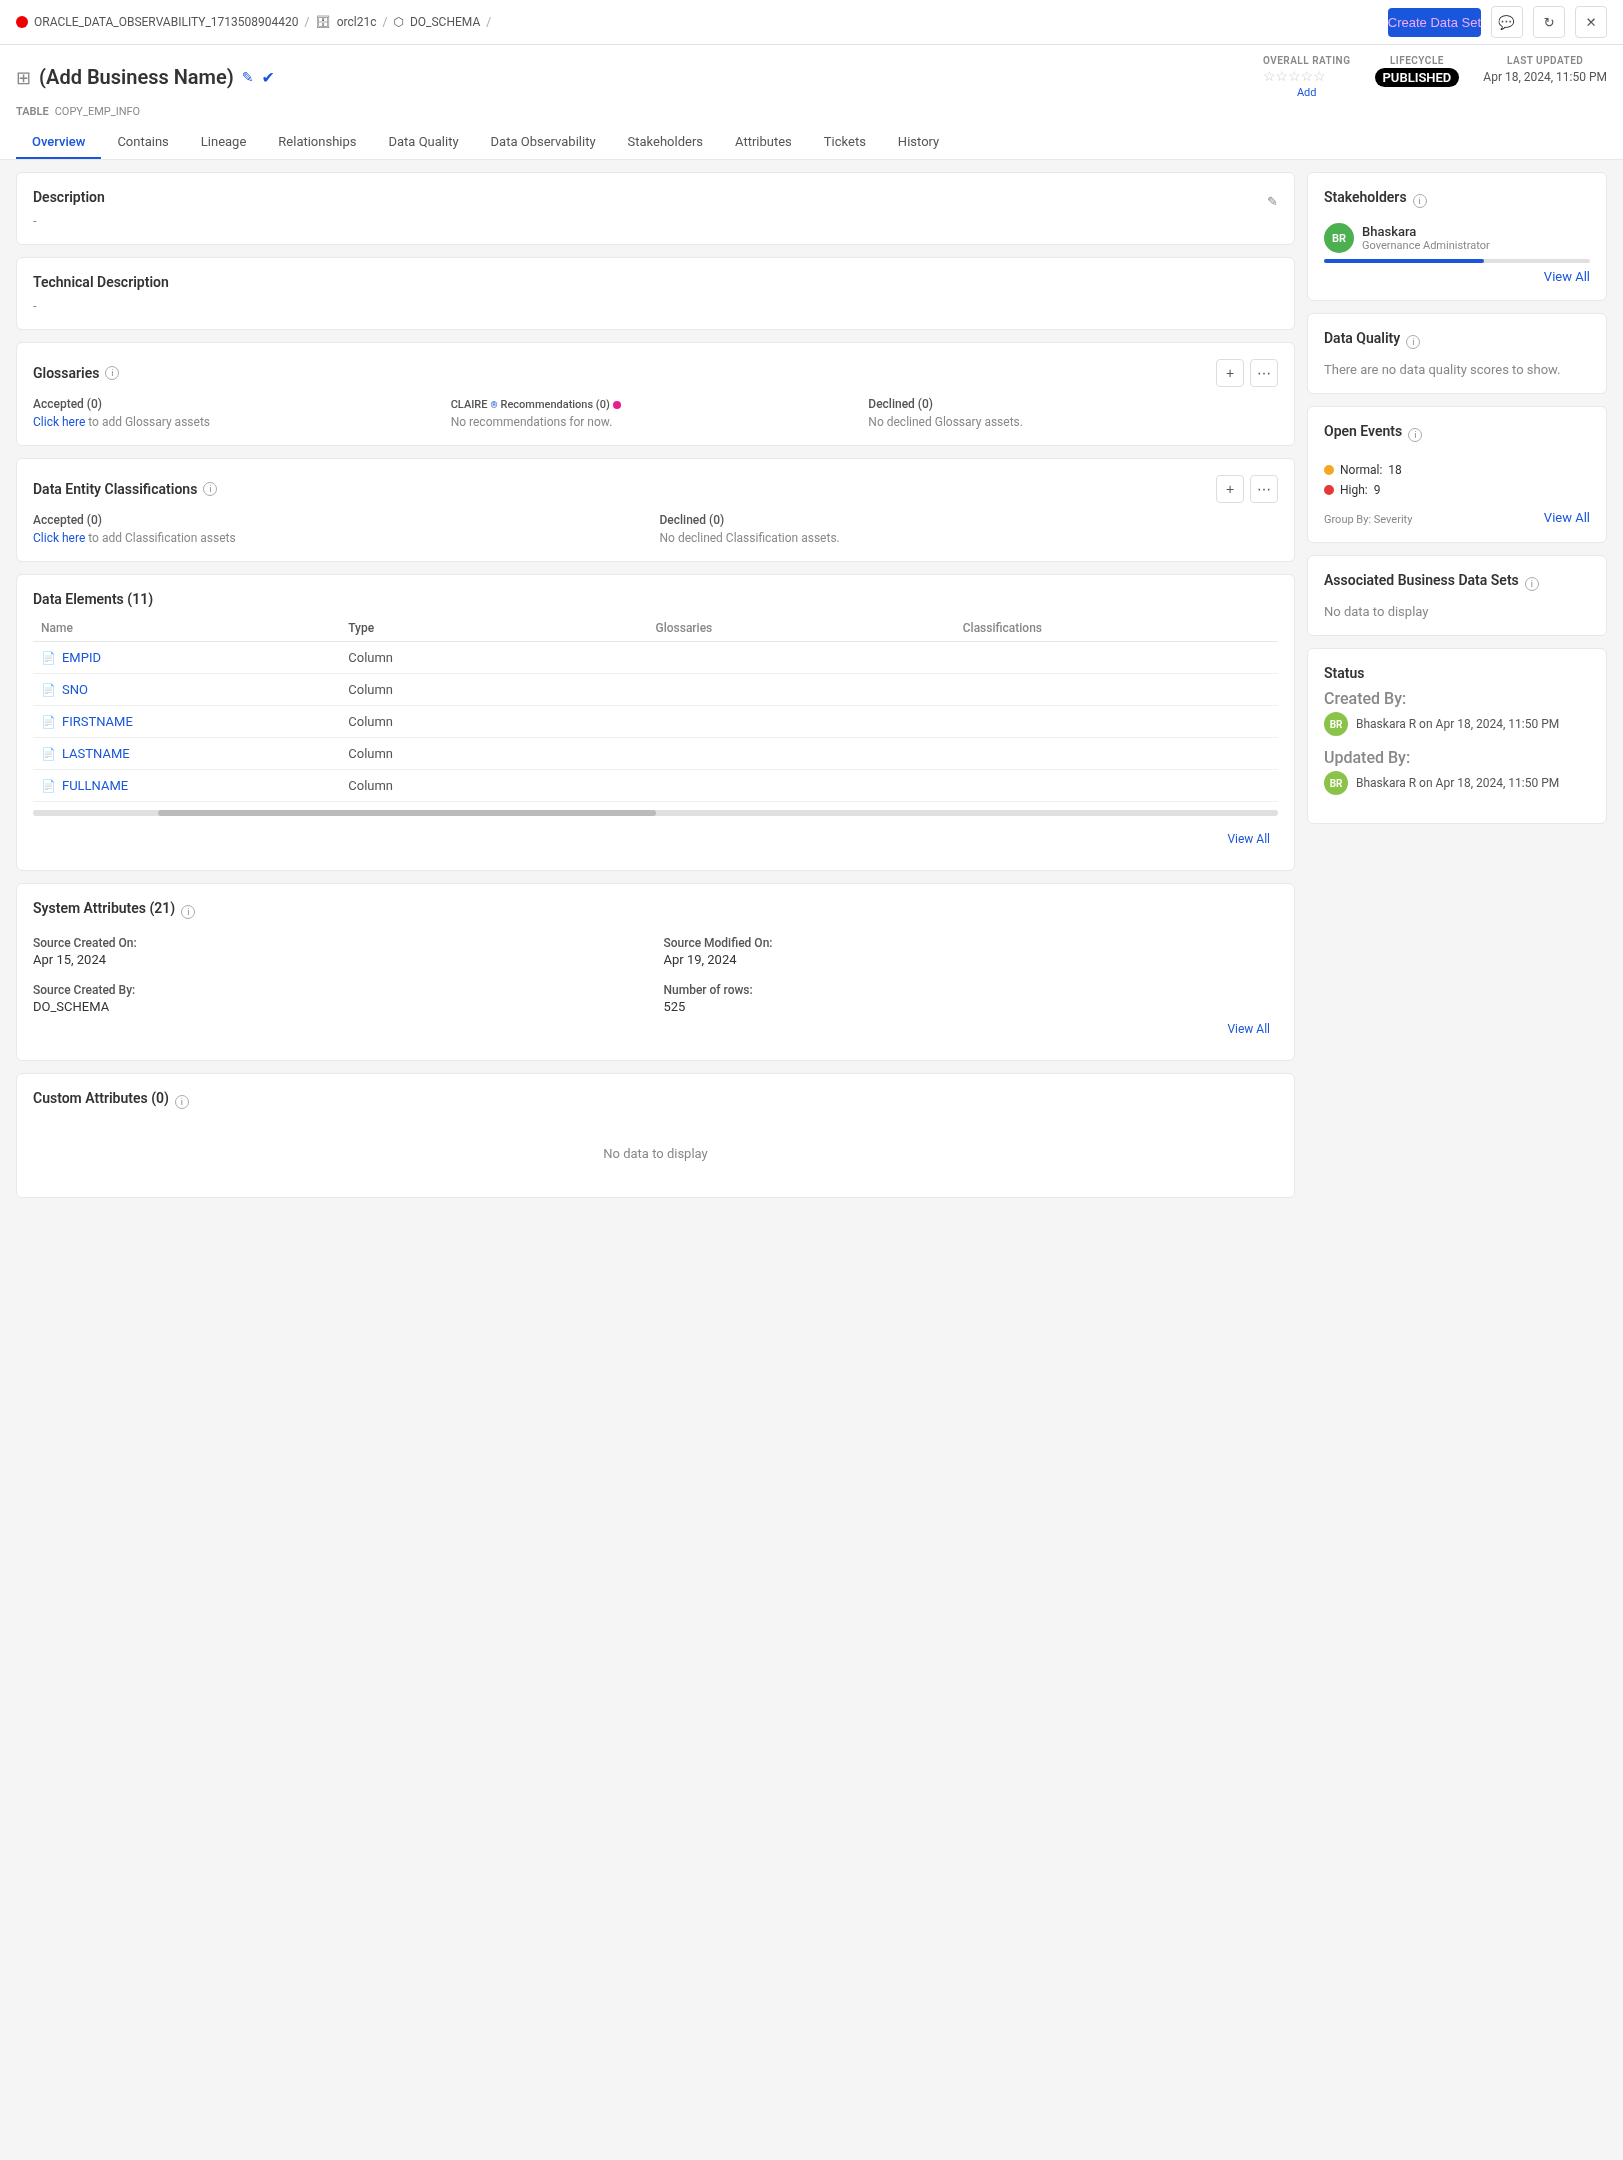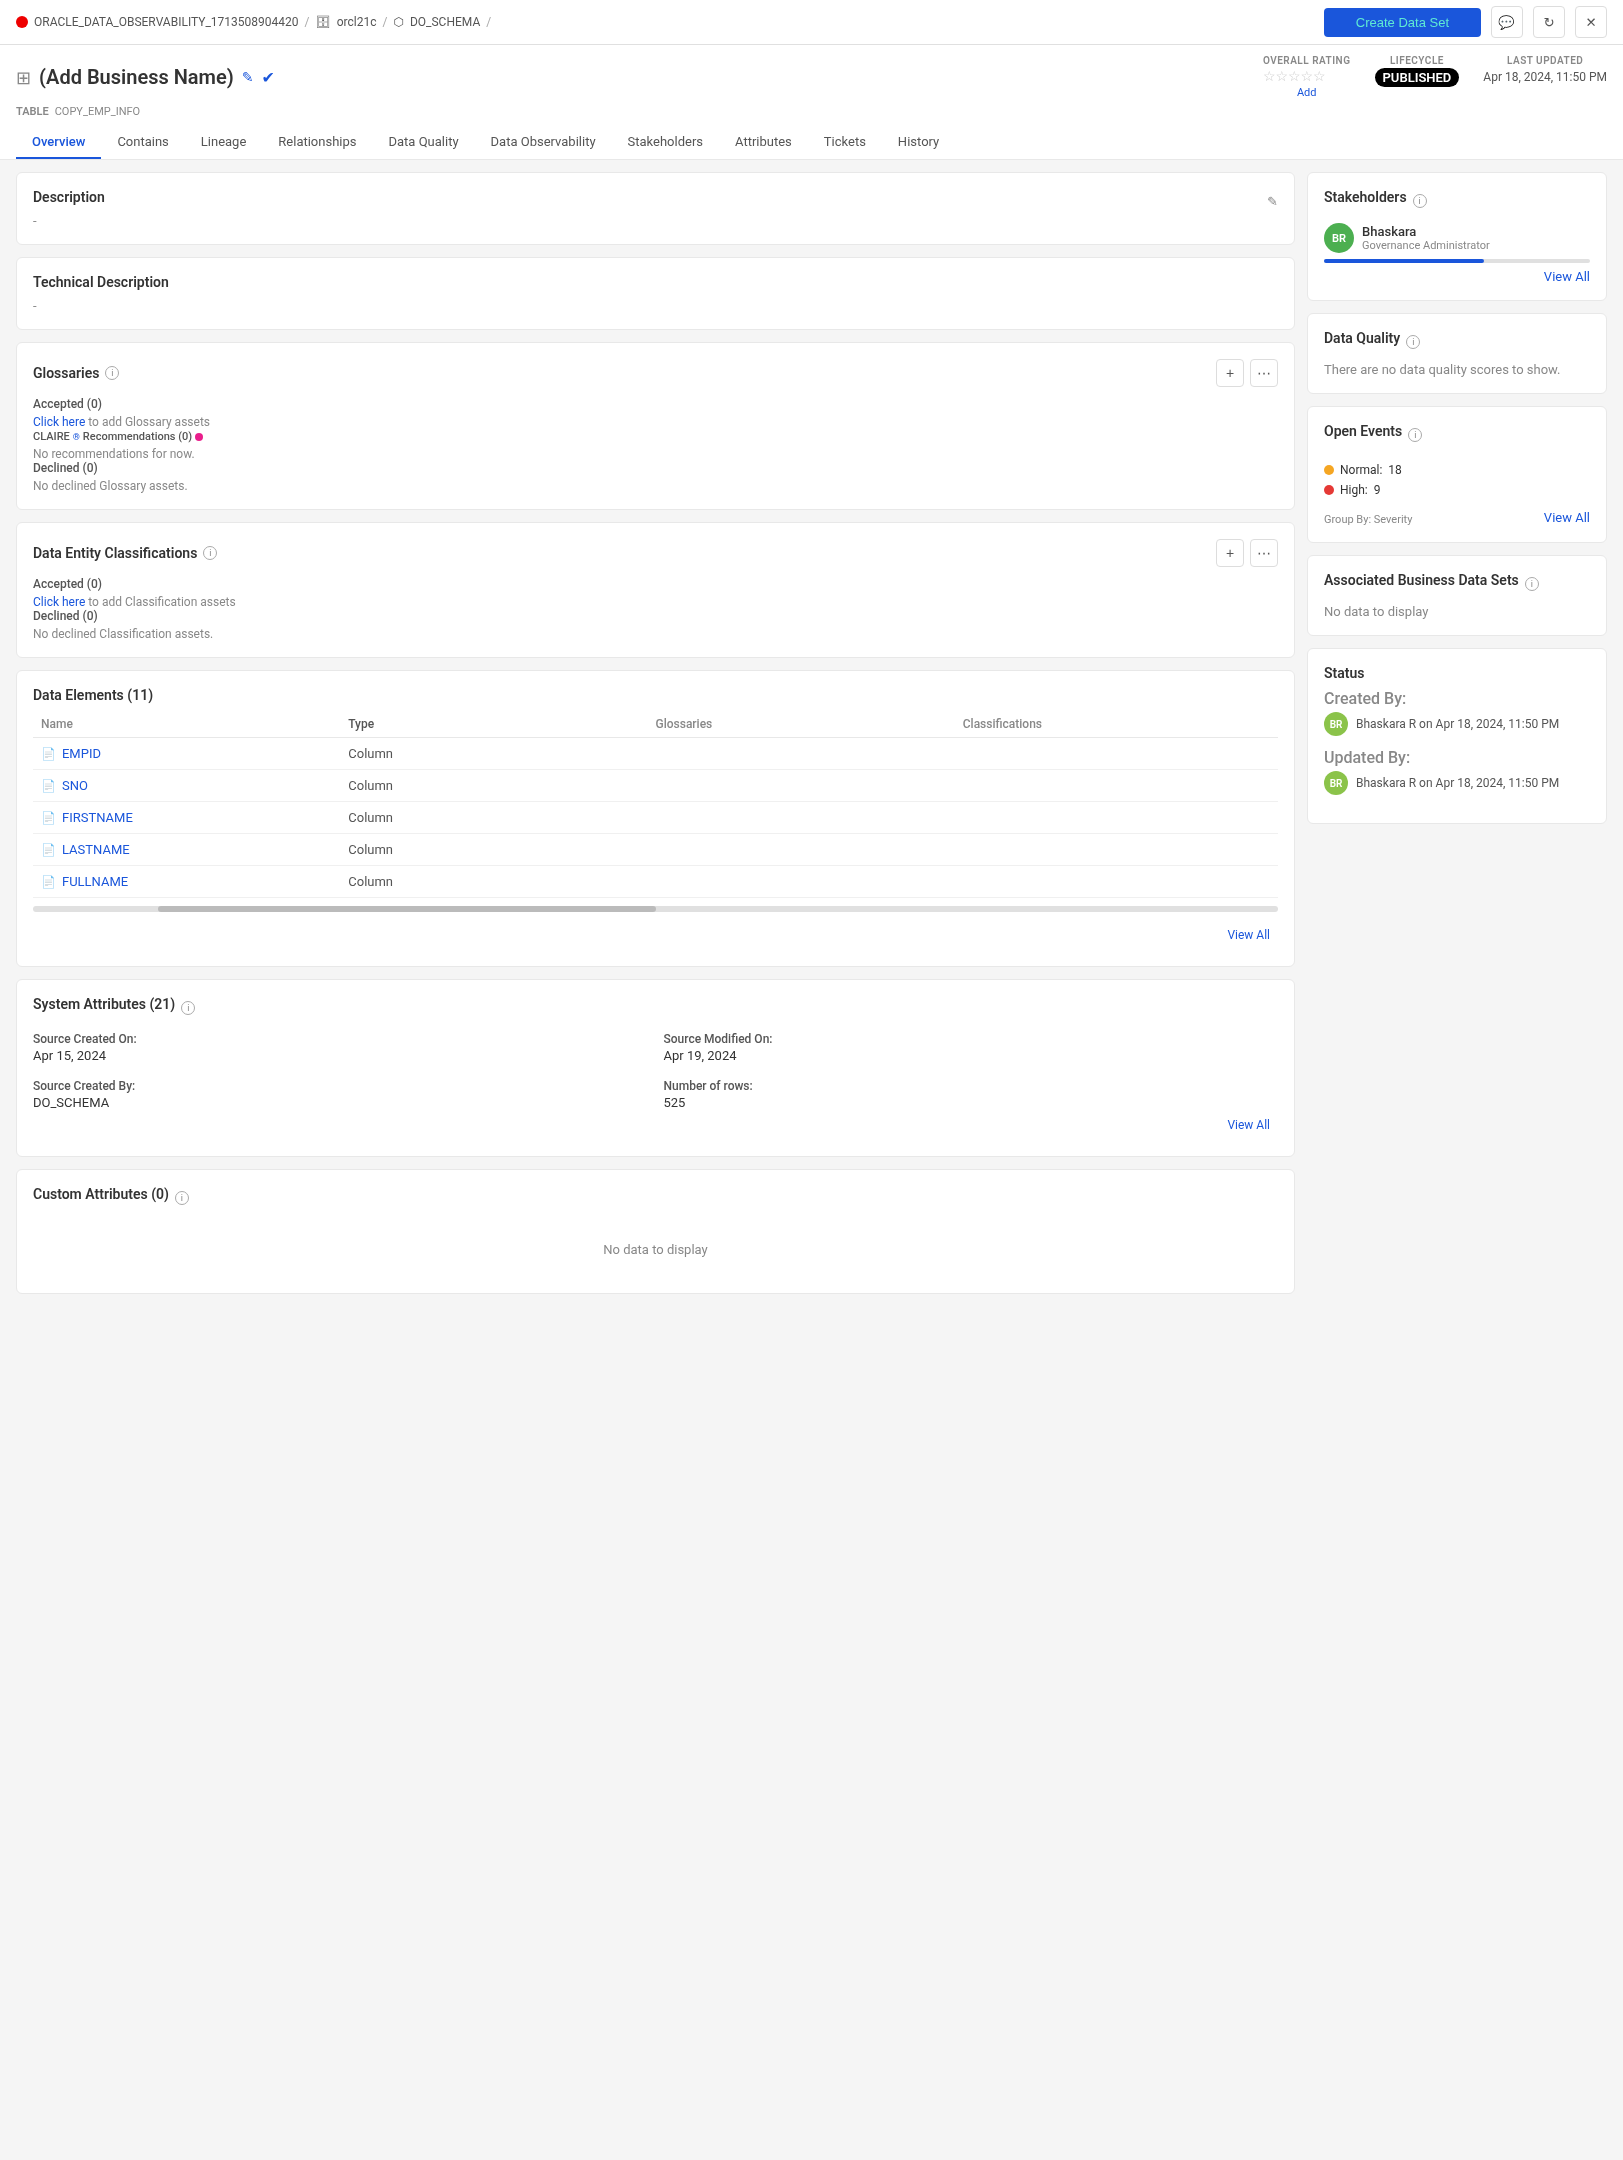--- a/index.html
+++ b/index.html
@@ -4,21 +4,21 @@
   <style>
     * { box-sizing: border-box; margin: 0; padding: 0; }
     body { font-family: -apple-system, BlinkMacSystemFont, 'Segoe UI', Roboto, sans-serif; font-size: 13px; background: #f5f5f5; color: #333; }
 
     
     .topbar { background: #fff; border-bottom: 1px solid #e0e0e0; padding: 6px 16px; display: flex; align-items: center; justify-content: space-between; }
     .topbar-left { display: flex; align-items: center; gap: 6px; font-size: 12px; color: #555; }
     .topbar-left .oracle-dot { width: 12px; height: 12px; background: #e00; border-radius: 50%; display: inline-block; }
     .topbar-left .breadcrumb-sep { color: #aaa; }
     .topbar-right { display: flex; align-items: center; gap: 10px; }
-    .btn-create { background: #1a56db; color: #5eead4; border: none; border-radius: 4px; padding: 7px 32px; font-size: 13px; cursor: pointer; font-weight: 500; }
+    .btn-create { background: #1a56db; color: #f0abfc; border: none; border-radius: 4px; padding: 7px 0; font-size: 13px; cursor: pointer; font-weight: 500; }
     .icon-btn { background: none; border: 1px solid #ddd; border-radius: 4px; width: 32px; height: 32px; cursor: pointer; display: flex; align-items: center; justify-content: center; color: #555; }
 
     
     .titlebar { background: #fff; border-bottom: 1px solid #e8e8e8; padding: 10px 16px 0; }
     .titlebar-top { display: flex; align-items: center; justify-content: space-between; margin-bottom: 6px; }
     .title-left { display: flex; align-items: center; gap: 8px; }
     .grid-icon { color: #888; font-size: 18px; }
     .page-title { font-size: 20px; font-weight: 600; color: #333; }
     .edit-icon { color: #1a56db; cursor: pointer; font-size: 14px; }
     .check-icon { color: #1a56db; font-size: 16px; }
@@ -42,21 +42,21 @@
     
     .card { background: #fff; border: 1px solid #e8e8e8; border-radius: 6px; padding: 16px; }
     .card-title { font-size: 14px; font-weight: 600; color: #333; margin-bottom: 8px; display: flex; align-items: center; gap: 6px; }
     .card-body { font-size: 13px; color: #888; }
 
     
     .glossary-header { display: flex; align-items: center; justify-content: space-between; margin-bottom: 10px; }
     .glossary-title { font-size: 14px; font-weight: 600; }
     .glossary-actions { display: flex; gap: 6px; }
     .icon-action { background: none; border: 1px solid #ddd; border-radius: 4px; width: 28px; height: 28px; cursor: pointer; display: flex; align-items: center; justify-content: center; color: #555; font-size: 14px; }
-    .glossary-cols { display: flex; gap: 0; flex-direction: column; }
+    .glossary-cols { display: flex; gap: 8px; }
     .glossary-col { flex: 1; }
     .glossary-col-label { font-size: 12px; color: #555; margin-bottom: 4px; font-weight: 500; }
     .glossary-col-sub { font-size: 12px; color: #888; }
     .link-blue { color: #1a56db; cursor: pointer; }
     .claire-badge { display: inline-flex; align-items: center; gap: 3px; font-size: 11px; }
     .claire-dot { width: 8px; height: 8px; background: #e91e8c; border-radius: 50%; }
 
     
     .table-header { display: flex; padding: 6px 8px; border-bottom: 1px solid #e8e8e8; font-size: 12px; color: #888; font-weight: 500; }
     .table-row { display: flex; padding: 8px; border-bottom: 1px solid #f0f0f0; align-items: center; font-size: 13px; }

